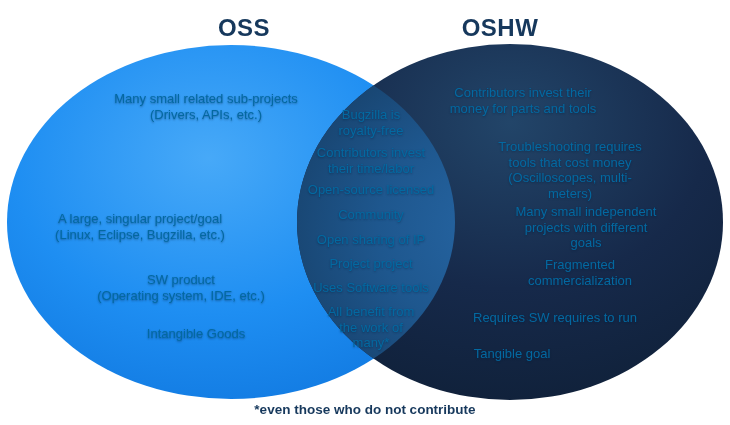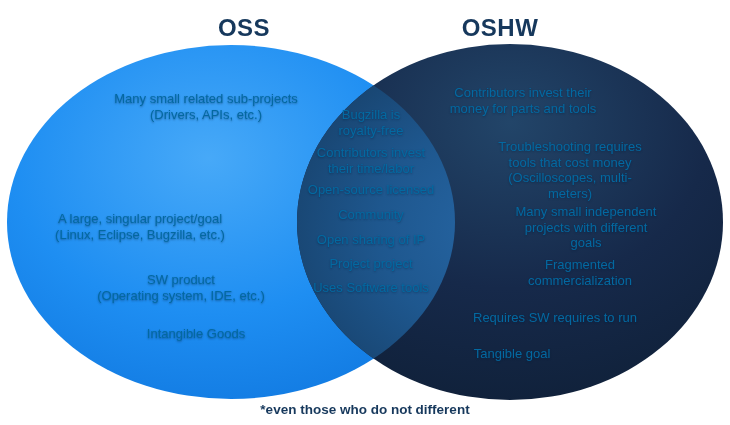--- a/index.html
+++ b/index.html
@@ -94,28 +94,31 @@
 
   <div class="vtext" style="left:371px; top:107px;">Bugzilla is
 royalty-free</div>
   <div class="vtext" style="left:371px; top:145px;">Contributors invest
 their time/labor</div>
   <div class="vtext" style="left:371px; top:182px;">Open-source licensed</div>
   <div class="vtext" style="left:371px; top:207px;">Community</div>
   <div class="vtext" style="left:371px; top:232px;">Open sharing of IP</div>
   <div class="vtext" style="left:371px; top:256px;">Project project</div>
   <div class="vtext" style="left:371px; top:280px;">Uses Software tools</div>
+  <div class="vtext" style="left:371px; top:304px;">All benefit from
+the work of
+many*</div>
 
   <div class="vtext" style="left:523px; top:85px;">Contributors invest their
 money for parts and tools</div>
   <div class="vtext" style="left:570px; top:139px;">Troubleshooting requires
 tools that cost money
 (Oscilloscopes, multi-meters)</div>
   <div class="vtext" style="left:586px; top:204px;">Many small independent
 projects with different goals</div>
   <div class="vtext" style="left:580px; top:257px;">Fragmented
 commercialization</div>
   <div class="vtext" style="left:555px; top:310px;">Requires SW requires to run</div>
   <div class="vtext" style="left:512px; top:346px;">Tangible goal</div>
 
-  <div class="footnote" style="left:365px; top:402px;">*even those who do not different</div>
+  <div class="footnote" style="left:365px; top:402px;">*even those who do not contribute</div>
 
 </div>
 
 </body></html>

